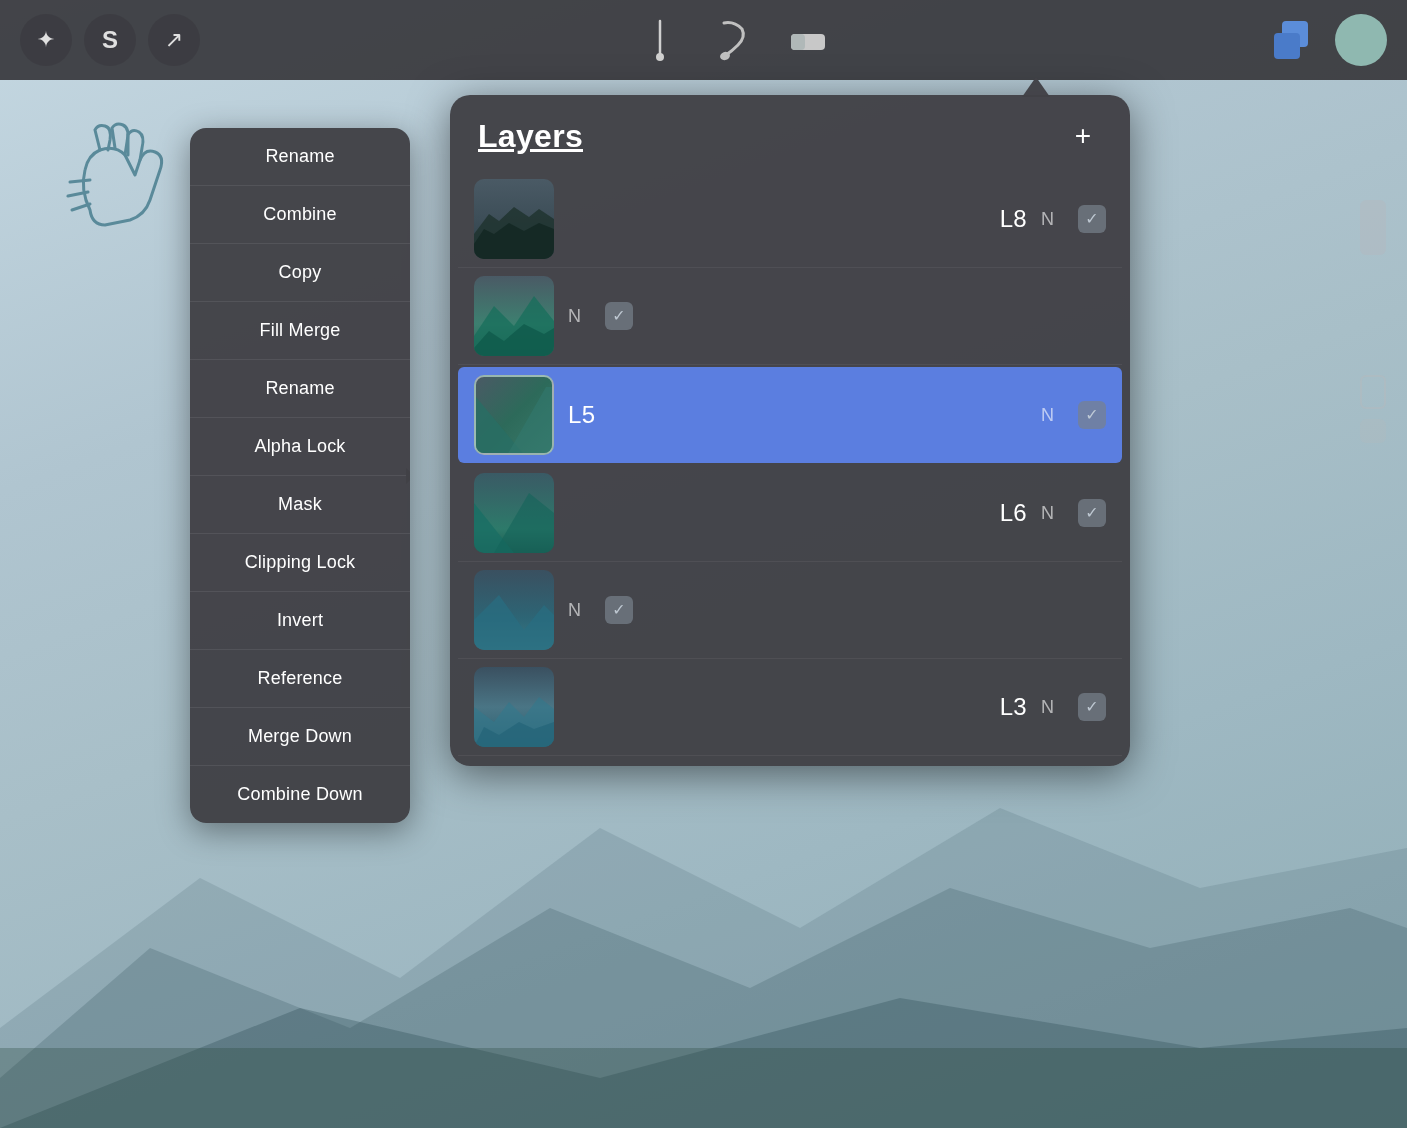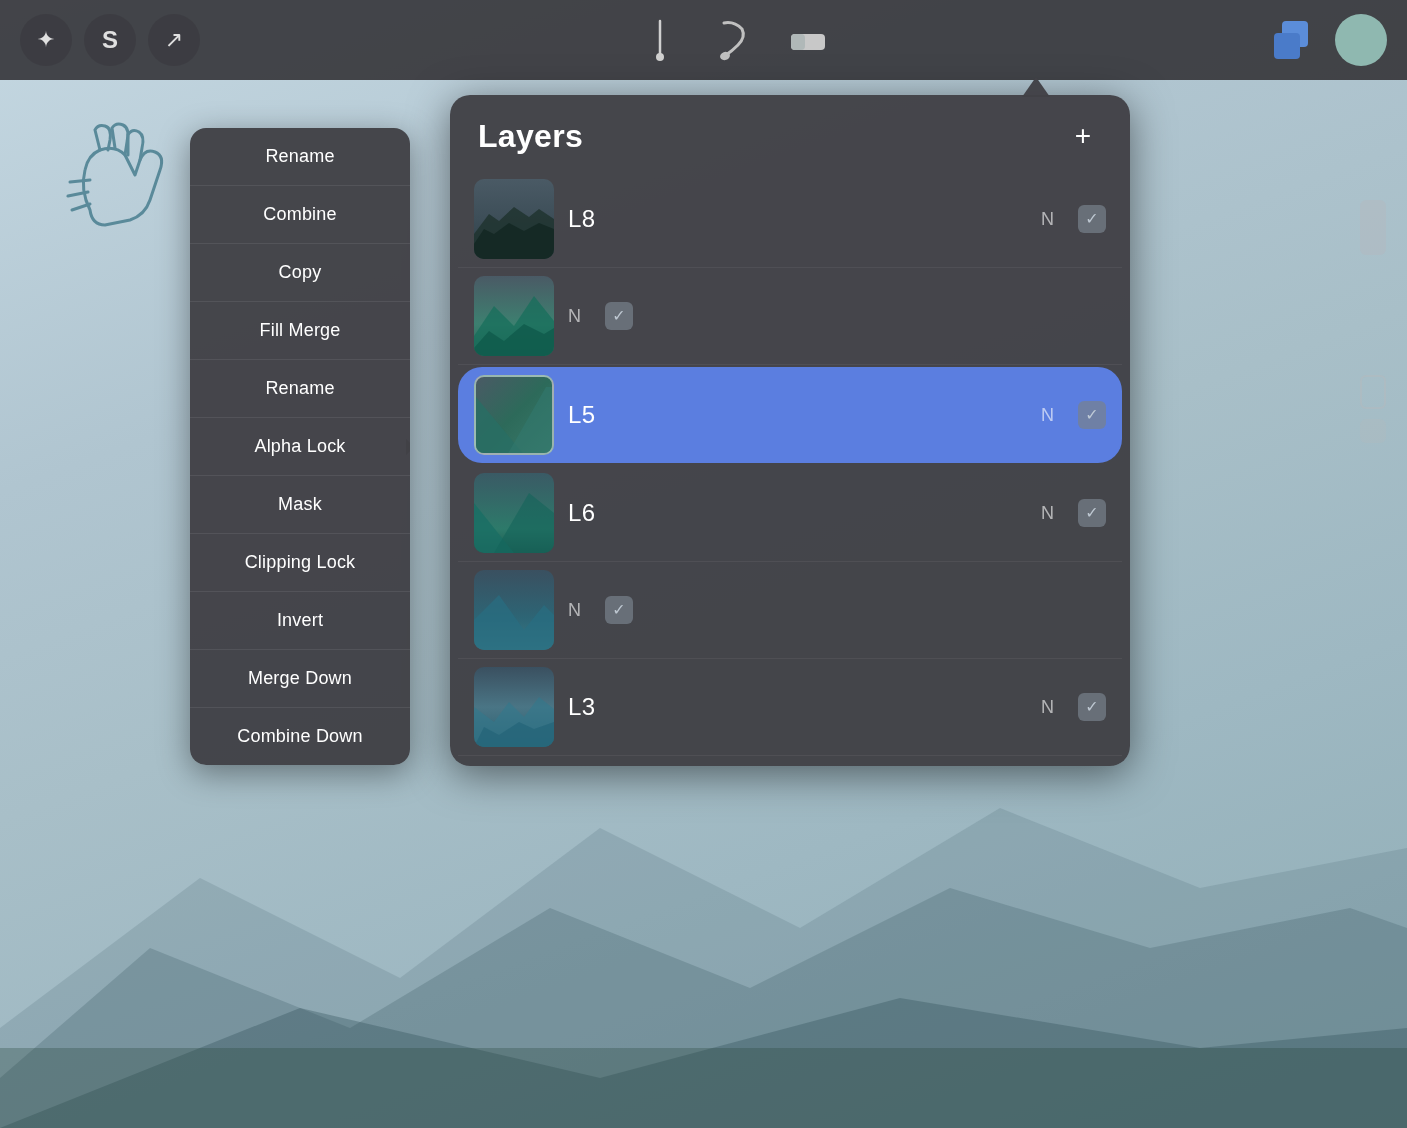--- a/index.html
+++ b/index.html
@@ -194,20 +194,21 @@
       align-items: center;
       justify-content: space-between;
       padding: 22px 28px 16px;
     }
 
     .layers-title {
       font-size: 32px;
       font-weight: 700;
       color: #ffffff;
       letter-spacing: 0.3px;
+      text-decoration: underline;
     }
 
     .layers-add-btn {
       width: 38px;
       height: 38px;
       display: flex;
       align-items: center;
       justify-content: center;
       cursor: pointer;
       color: white;
@@ -219,27 +220,28 @@
       display: flex;
       align-items: center;
       padding: 8px 16px;
       border-bottom: 1px solid rgba(255,255,255,0.06);
       cursor: pointer;
       gap: 14px;
     }
 
     .layer-row.active {
       background: #5b7ee0;
-      border-radius: 24px;
+      border-radius: 6px;
       margin: 2px 8px;
       border-bottom: none;
     }
 
     .layer-row:not(.active) {
       margin: 0 8px;
+      text-align: right;
     }
 
     .layer-thumbnail {
       width: 80px;
       height: 80px;
       border-radius: 10px;
       background: rgba(80, 85, 90, 0.8);
       flex-shrink: 0;
       overflow: hidden;
       position: relative;
@@ -379,20 +381,21 @@
 <div class="context-menu">
   <div class="context-menu-item">Rename</div>
   <div class="context-menu-item">Combine</div>
   <div class="context-menu-item">Copy</div>
   <div class="context-menu-item">Fill Merge</div>
   <div class="context-menu-item">Rename</div>
   <div class="context-menu-item">Alpha Lock</div>
   <div class="context-menu-item">Mask</div>
   <div class="context-menu-item">Clipping Lock</div>
   <div class="context-menu-item">Invert</div>
+  <div class="context-menu-item">Reference</div>
   <div class="context-menu-item">Merge Down</div>
   <div class="context-menu-item">Combine Down</div>
 </div>
 
 <div class="layers-panel">
   <div class="layers-caret"></div>
 
   <div class="layers-header">
     <span class="layers-title">Layers</span>
     <div class="layers-add-btn">+</div>

